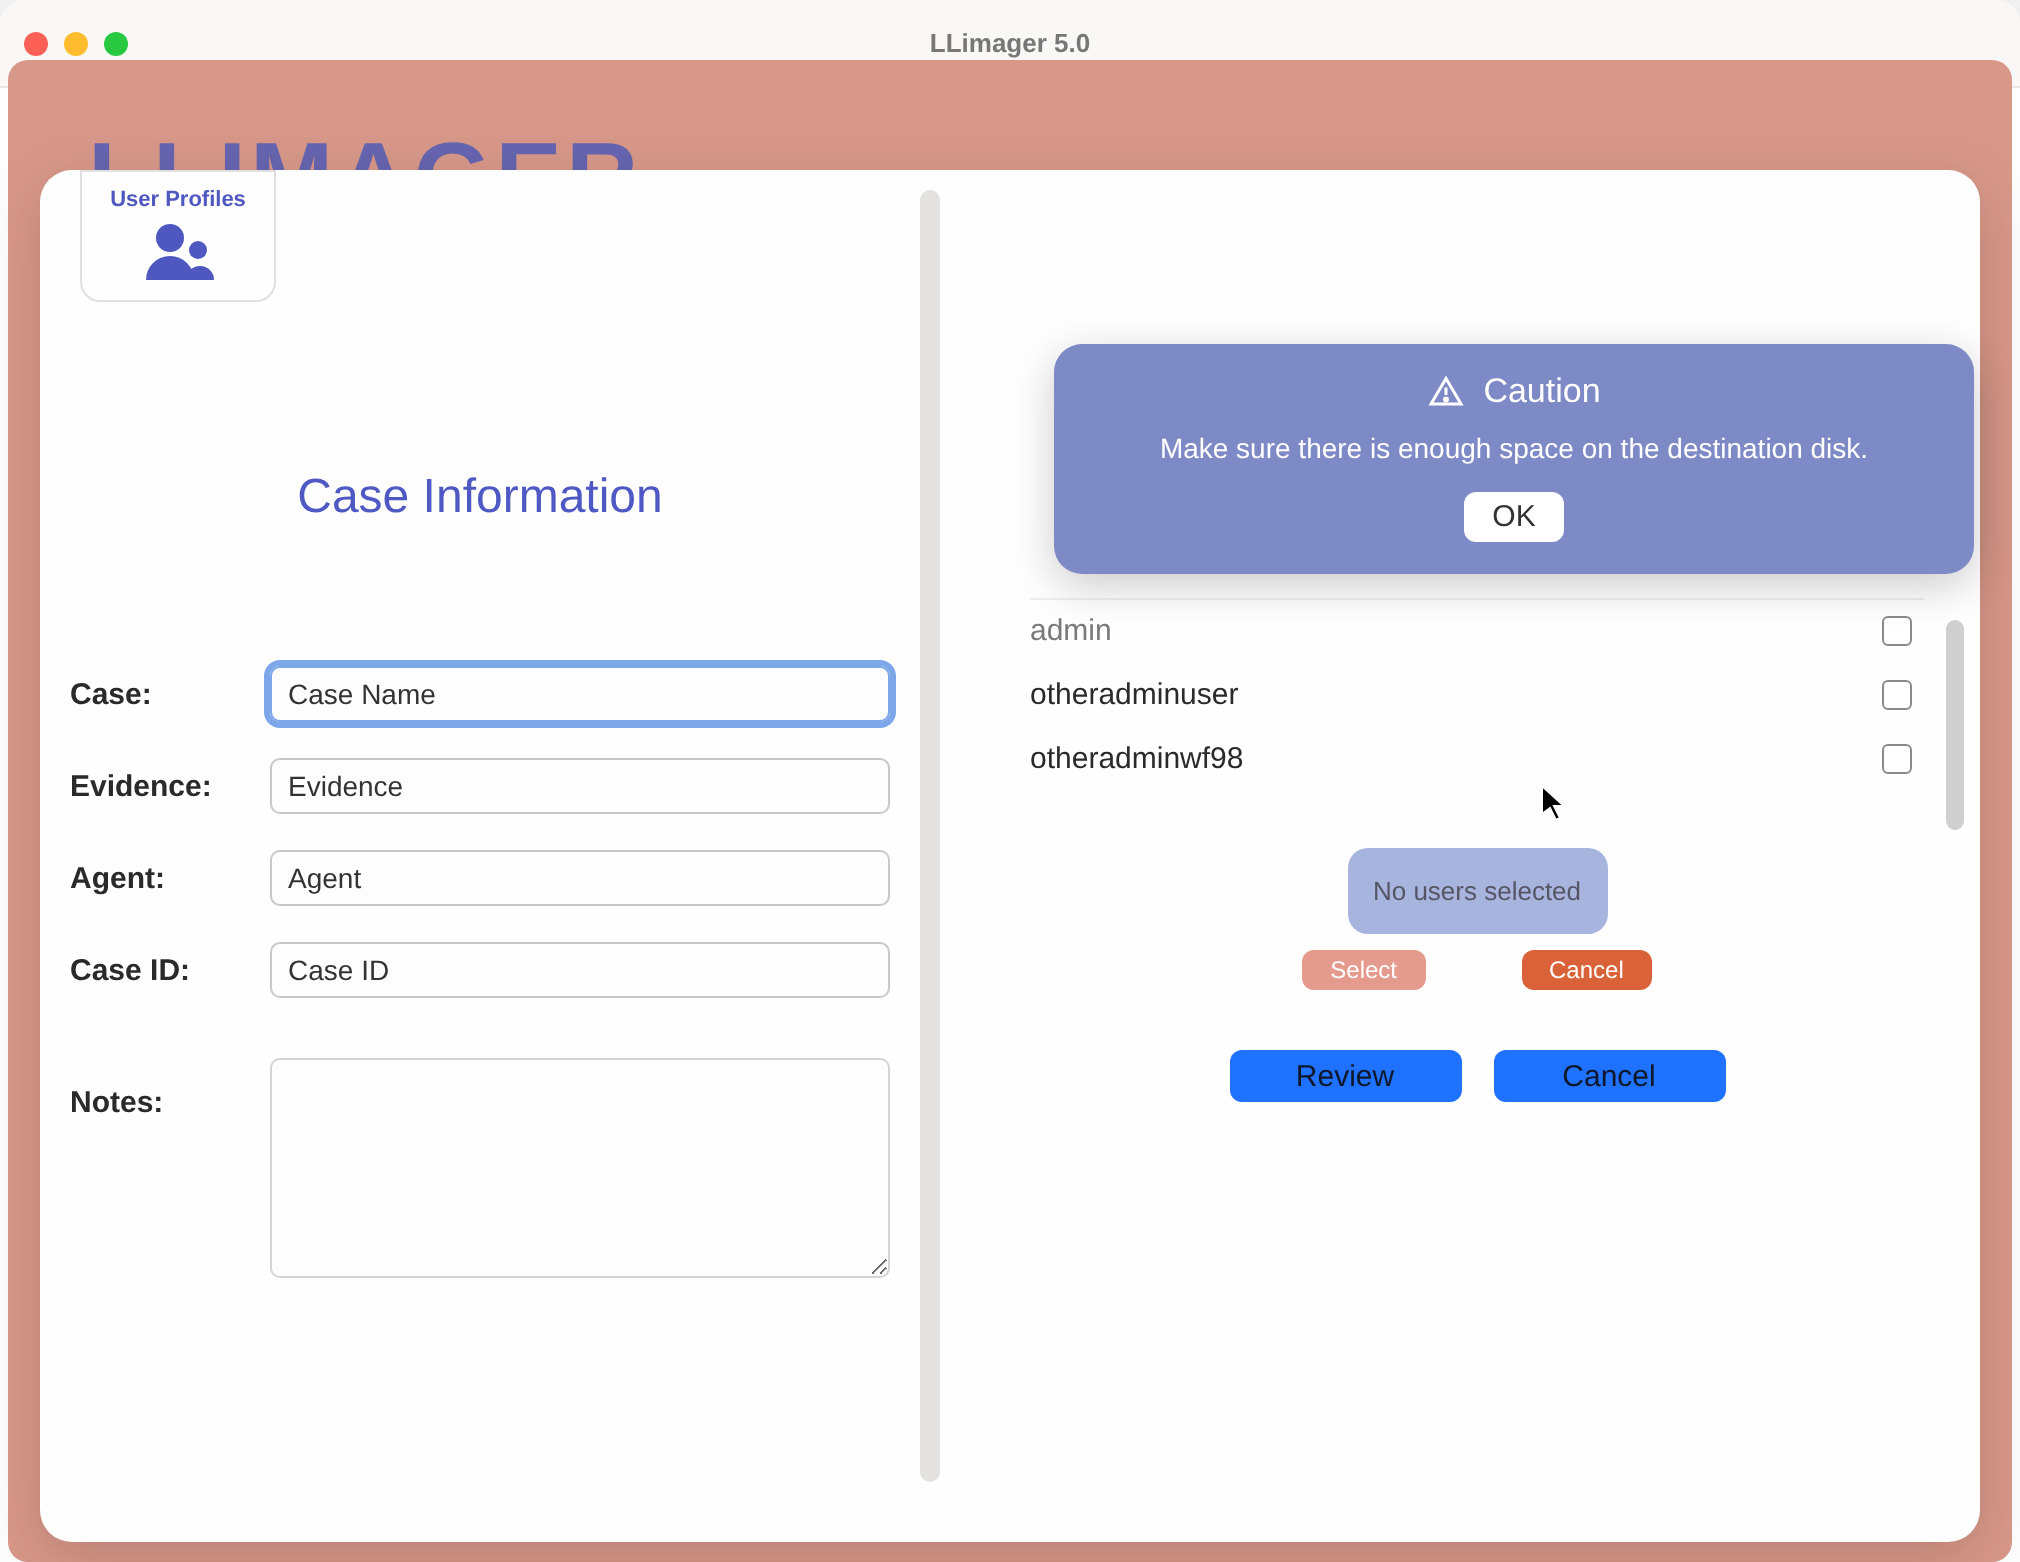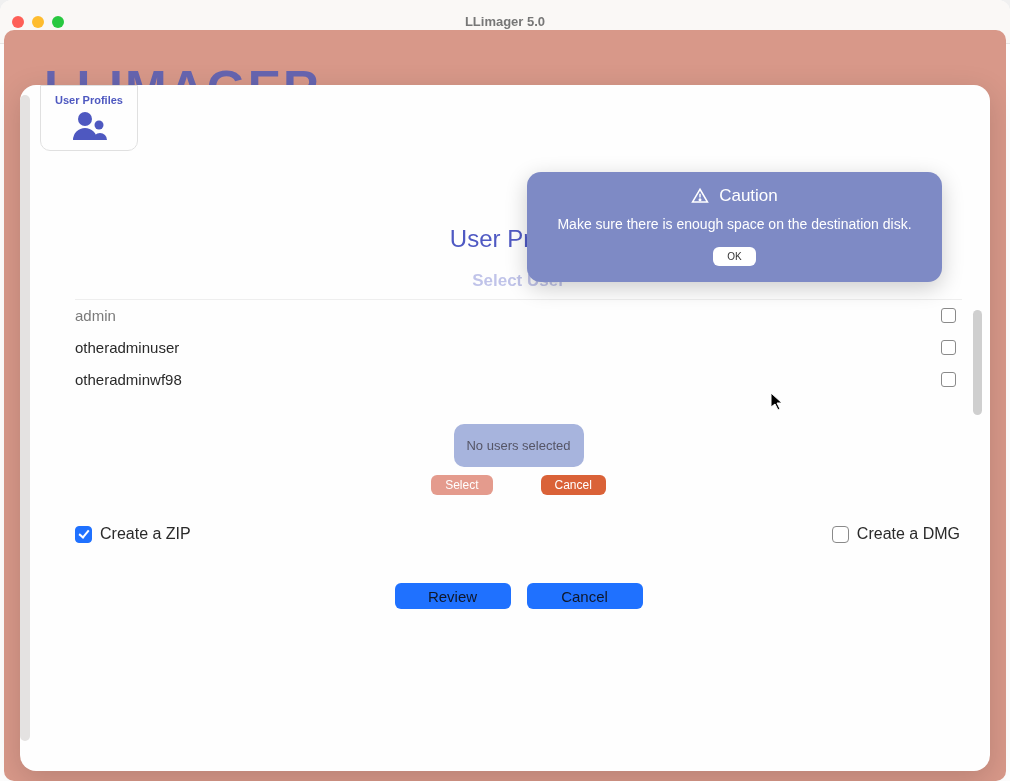--- a/index.html
+++ b/index.html
@@ -242,21 +242,21 @@
     top:225px; right:8px;
     width:9px; height:105px;
     background:#cfcfcf;
     border-radius:5px;
   }
 
   
   .caution {
     position: absolute;
     top: 172px; left: 527px;
-    width: 415px;
+    width: 460px;
     background: #7e8ac5;
     border-radius: 14px;
     padding: 14px 24px 16px 24px;
     color: #fff;
     text-align: center;
     box-shadow: 0 6px 22px rgba(0,0,0,0.2);
     z-index: 50;
   }
   .caution-head {
     display:flex;
@@ -265,21 +265,21 @@
     gap:10px;
     font-size:17px;
     margin-bottom:10px;
   }
   .caution-msg { font-size: 14px; margin-bottom: 14px; }
   .caution-ok {
     background: #fff;
     color: #333;
     border: none;
     border-radius: 6px;
-    font-size: 10px;
+    font-size: 15px;
     padding: 4px 14px;
     cursor: pointer;
   }
 
   .cursor {
     position:absolute;
     top:392px;left:770px;
     width:14px;height:20px;
     z-index:100;
   }
@@ -307,20 +307,44 @@
     <div class="tab-chip">
       <div class="tab-chip-label">User Profiles</div>
       <svg width="40" height="30" viewBox="0 0 40 30">
         <circle cx="16" cy="9" r="7" fill="#4e58c0"></circle>
         <path d="M4 30 a12 12 0 0 1 24 0 Z" fill="#4e58c0"></path>
         <circle cx="30" cy="15" r="4.5" fill="#4e58c0"></circle>
         <path d="M24 30 a7 7 0 0 1 14 0 Z" fill="#4e58c0"></path>
       </svg>
     </div>
 
+    <div class="left-pane">
+      <div class="section-title" style="margin-top:60px">Case Information</div>
+
+      <div class="form-row">
+        <div class="form-label">Case:</div>
+        <input class="form-input focused sel" value="Case Name" style="">
+      </div>
+      <div class="form-row">
+        <div class="form-label">Evidence:</div>
+        <input class="form-input" value="Evidence" style="">
+      </div>
+      <div class="form-row">
+        <div class="form-label">Agent:</div>
+        <input class="form-input" value="Agent" style="">
+      </div>
+      <div class="form-row">
+        <div class="form-label">Case ID:</div>
+        <input class="form-input" value="Case ID" style="">
+      </div>
+      <div class="form-row notes-row" style="margin-top:30px">
+        <div class="form-label">Notes:</div>
+        <textarea class="notes-area" style=""></textarea>
+      </div>
+    </div>
 
     <div class="divider"></div>
 
     <div class="right-pane">
       <div class="section-title" style="margin-top:50px;margin-bottom:18px">User Profiles</div>
       <div class="select-user-label">Select User</div>
 
       <div class="user-list">
         <div class="user-row dim">
           <span>admin</span>
@@ -336,30 +360,20 @@
         </div>
       </div>
 
       <div class="no-users">No users selected</div>
 
       <div class="small-btn-row">
         <button class="pill pill-select">Select</button>
         <button class="pill pill-cancel">Cancel</button>
       </div>
 
-      <div class="check-row">
-        <label>
-          <span class="cb checked"></span>
-          <span>Create a ZIP</span>
-        </label>
-        <label>
-          <span class="cb"></span>
-          <span>Create a DMG</span>
-        </label>
-      </div>
 
       <div class="big-btn-row">
         <button class="big-btn">Review</button>
         <button class="big-btn">Cancel</button>
       </div>
 
       <div class="right-scroll"></div>
     </div>
   </div>
 

